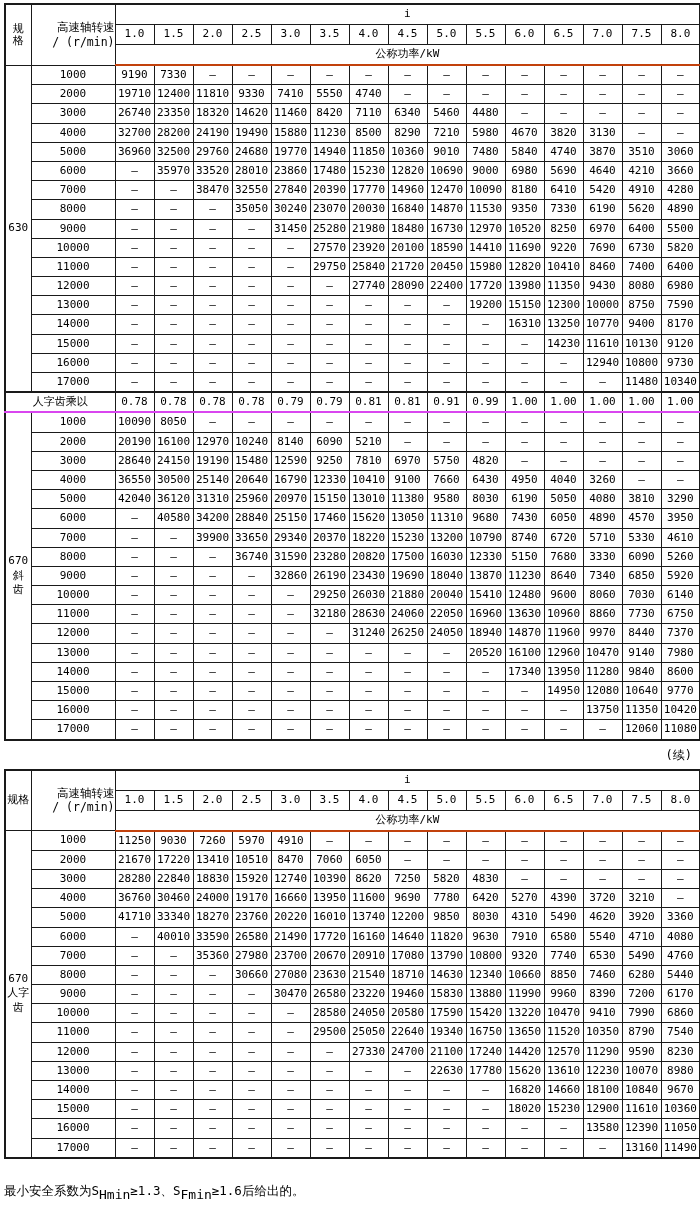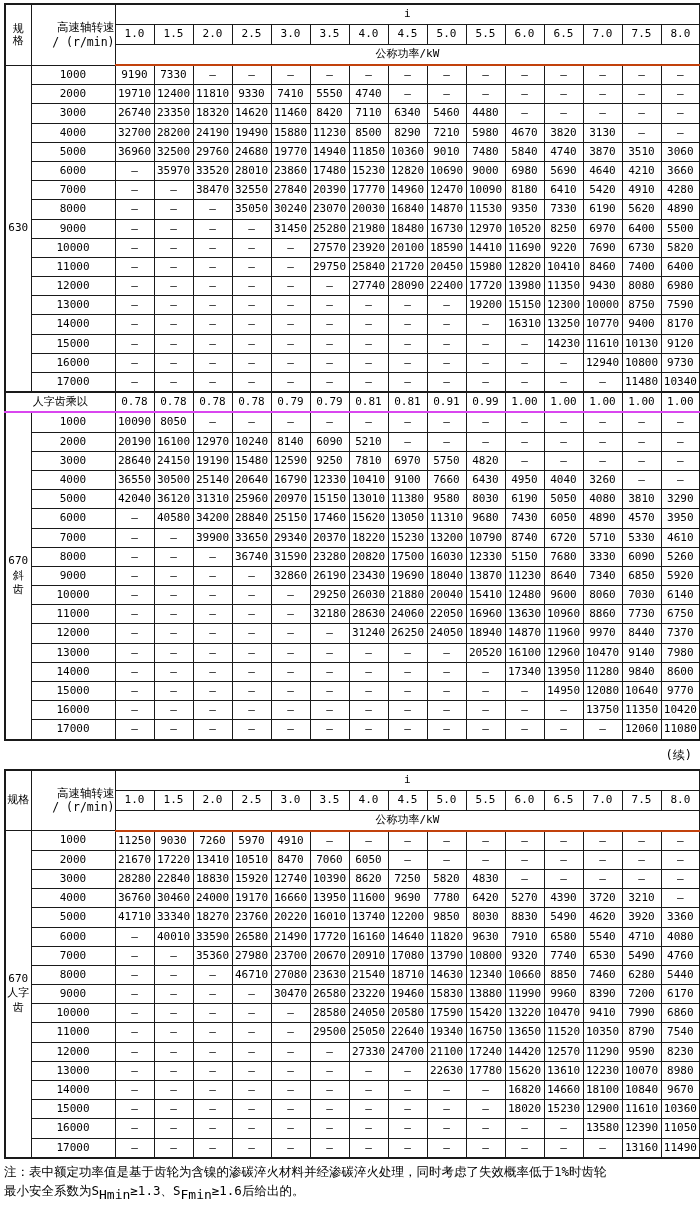--- a/index.html
+++ b/index.html
@@ -888,21 +888,21 @@
             <td class="val-cell">41710</td>
             <td class="val-cell">33340</td>
             <td class="val-cell">18270</td>
             <td class="val-cell">23760</td>
             <td class="val-cell">20220</td>
             <td class="val-cell">16010</td>
             <td class="val-cell">13740</td>
             <td class="val-cell">12200</td>
             <td class="val-cell">9850</td>
             <td class="val-cell">8030</td>
-            <td class="val-cell">8830</td>
+            <td class="val-cell">4310</td>
             <td class="val-cell">5490</td>
             <td class="val-cell">4620</td>
             <td class="val-cell">3920</td>
             <td class="val-cell">3360</td>
           </tr>
           <tr>
             <td class="rpm-cell">6000</td>
             <td class="val-cell">—</td>
             <td class="val-cell">40010</td>
             <td class="val-cell">33590</td>
@@ -935,21 +935,21 @@
             <td class="val-cell">7740</td>
             <td class="val-cell">6530</td>
             <td class="val-cell">5490</td>
             <td class="val-cell">4760</td>
           </tr>
           <tr>
             <td class="rpm-cell">8000</td>
             <td class="val-cell">—</td>
             <td class="val-cell">—</td>
             <td class="val-cell">—</td>
-            <td class="val-cell">46710</td>
+            <td class="val-cell">30660</td>
             <td class="val-cell">27080</td>
             <td class="val-cell">23630</td>
             <td class="val-cell">21540</td>
             <td class="val-cell">18710</td>
             <td class="val-cell">14630</td>
             <td class="val-cell">12340</td>
             <td class="val-cell">10660</td>
             <td class="val-cell">8850</td>
             <td class="val-cell">7460</td>
             <td class="val-cell">6280</td>
@@ -1114,15 +1114,15 @@
             <td class="val-cell">—</td>
             <td class="val-cell">—</td>
             <td class="val-cell">—</td>
             <td class="val-cell">13160</td>
             <td class="val-cell">11490</td>
           </tr>
         </tbody>
       </table>
     </div>
 
-  <p class="note"><span>注：表中额定功率值是基于齿轮为含镍的渗碳淬火材料并经渗碳淬火处理，同时考虑了失效概率低于1%时齿轮</span><br><span>最小安全系数为S</span><sub>Hmin</sub><span>≥1.3、S</span><sub>Fmin</sub><span>≥1.6后给出的。</span></p>
+  <p class="note"><br><span>最小安全系数为S</span><sub>Hmin</sub><span>≥1.3、S</span><sub>Fmin</sub><span>≥1.6后给出的。</span></p>
 
 </div>
 
 </body></html>

